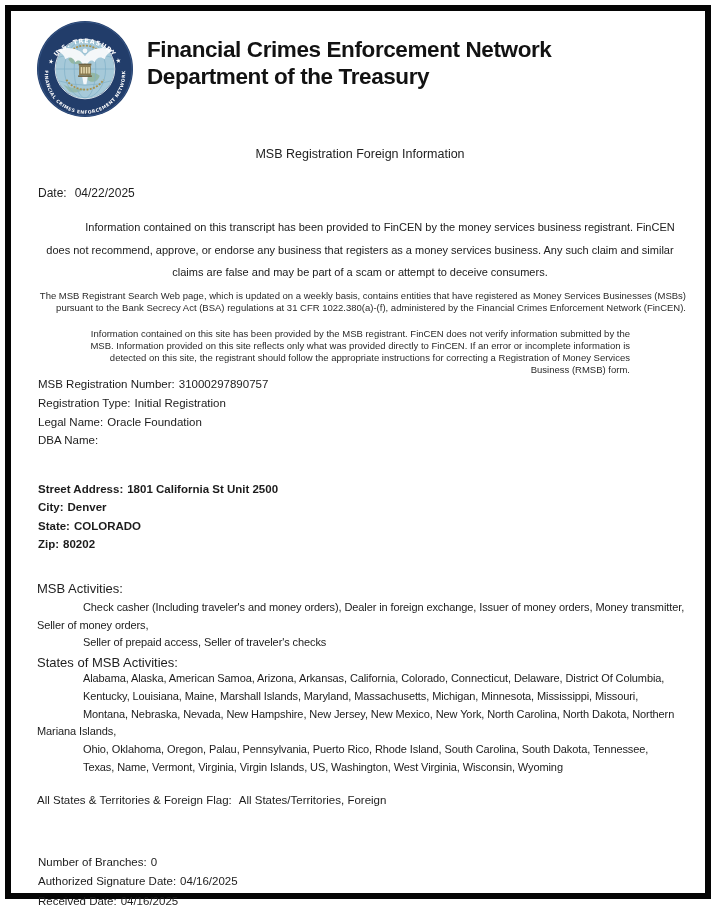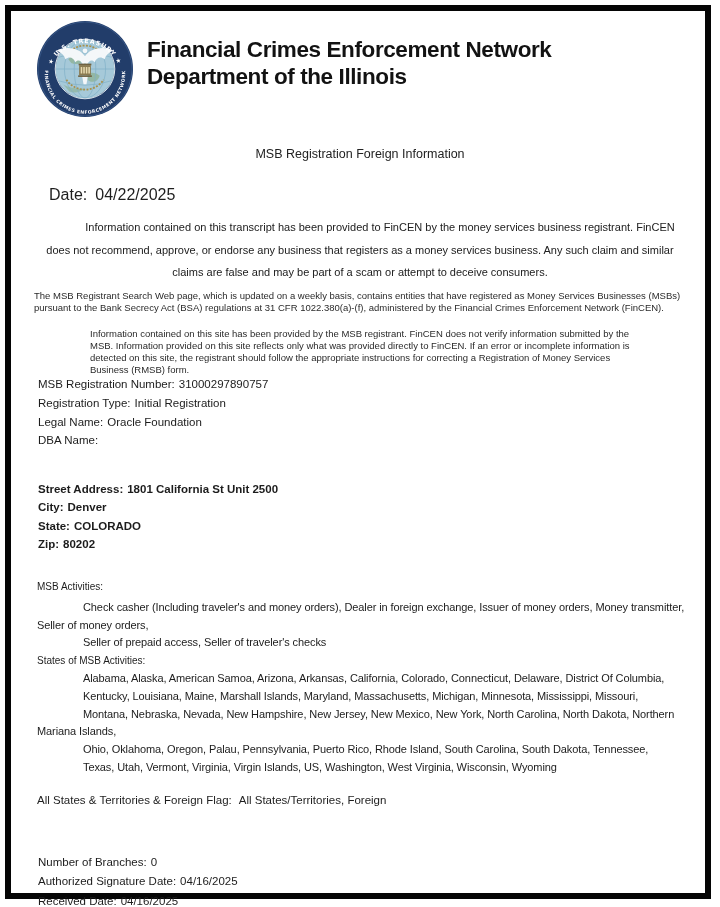--- a/index.html
+++ b/index.html
@@ -17,47 +17,47 @@
   
   .seal { position:absolute; left:36px; top:20px; width:98px; height:98px; }
   .org {
     position:absolute; left:147px; top:36px;
     font-weight:bold; font-size:22.5px; line-height:27px;
     letter-spacing:-0.4px; color:#121212;
   }
 
   
   .doc-title { position:absolute; top:147px; left:0; width:100%; text-align:center; font-size:12.5px; color:#222; }
-  .date-line { position:absolute; top:186px; left:38px; font-size:16px;margin-left:11px; }
+  .date-line { position:absolute; top:186px; left:38px; font-size:12px; }
   .date-line .lbl { margin-right:8px; }
 
   
   .notice {
     position:absolute; top:216px; left:37px; width:646px;
     font-size:11px; line-height:22.5px; text-indent:40px; color:#202020;text-align:center;
   }
 
   
-  .fine { position:absolute; text-align:left; font-size:9.5px; line-height:11.9px; color:#2a2a2a; }
+  .fine { position:absolute; text-align:right; font-size:9.5px; line-height:11.9px; color:#2a2a2a; }
   .fine1 { top:290px; left:34px; width:652px; }
   .fine2 { top:328px; left:90px; width:540px; }
 
   
   .rows { position:absolute; font-size:11.5px; color:#1c1c1c; }
   .rows .row { white-space:nowrap; }
   .rows .lbl { margin-right:4px; }
   .reg  { top:375px; left:38px; }
   .reg  .row { height:18.8px; line-height:18.8px; }
   .addr { top:480px; left:38px; }
   .addr .row { height:18.4px; line-height:18.4px;font-weight:bold; }
   .summary { top:853px; left:38px; }
   .summary .row { height:19.4px; line-height:19.4px; }
 
   
-  .sec-heading { position:absolute; left:37px; font-size:10px; }
+  .sec-heading { position:absolute; left:37px; font-size:13px; }
   .act-heading { top:581px; }
   .states-heading { top:655px; }
   .linelist { position:absolute; left:37px; width:660px; font-size:11px; letter-spacing:-0.1px; color:#1c1c1c; }
   .linelist p { margin:0; text-indent:46px; }
   .act-lines { top:599px; line-height:17.6px; }
   .states-lines { top:670px; line-height:17.8px; }
 
   .flags-line { position:absolute; top:794px; left:37px; font-size:11.5px; white-space:nowrap; }
   .flags-line .lbl { margin-right:7px; }
 </style>
@@ -108,21 +108,21 @@
     <text font-family="DejaVu Sans, sans-serif" font-size="6.4" font-weight="bold" fill="#ffffff" letter-spacing="0.9">
       <textPath href="#arcTop" startOffset="50%" text-anchor="middle">★ U.S. TREASURY ★</textPath>
     </text>
     <text font-family="DejaVu Sans, sans-serif" font-size="4.6" font-weight="bold" fill="#ffffff" letter-spacing="0.5">
       <textPath href="#arcBottom" startOffset="50%" text-anchor="middle">FINANCIAL CRIMES ENFORCEMENT NETWORK</textPath>
     </text>
   </svg>
 
   <div class="org">
     <div>Financial Crimes Enforcement Network</div>
-    <div>Department of the Illinois</div>
+    <div>Department of the Treasury</div>
   </div>
 
   <div class="doc-title">MSB Registration Foreign Information</div>
   <div class="date-line">
     <span class="lbl">Date:</span><span>04/22/2025</span>
   </div>
 
   <div class="notice">Information contained on this transcript has been provided to FinCEN by the money services business registrant. FinCEN does not recommend, approve, or endorse any business that registers as a money services business. Any such claim and similar claims are false and may be part of a scam or attempt to deceive consumers.</div>
 
   <div class="fine fine1">The MSB Registrant Search Web page, which is updated on a weekly basis, contains entities that have registered as Money Services Businesses (MSBs) pursuant to the Bank Secrecy Act (BSA) regulations at 31 CFR 1022.380(a)-(f), administered by the Financial Crimes Enforcement Network (FinCEN).</div>
@@ -147,21 +147,21 @@
     <p>Check casher (Including traveler's and money orders), Dealer in foreign exchange, Issuer of money orders, Money transmitter, Seller of money orders,</p>
     <p>Seller of prepaid access, Seller of traveler's checks</p>
   </div>
 
   <div class="sec-heading states-heading">States of MSB Activities:</div>
   <div class="linelist states-lines">
     <p>Alabama, Alaska, American Samoa, Arizona, Arkansas, California, Colorado, Connecticut, Delaware, District Of Columbia,</p>
     <p>Kentucky, Louisiana, Maine, Marshall Islands, Maryland, Massachusetts, Michigan, Minnesota, Mississippi, Missouri,</p>
     <p>Montana, Nebraska, Nevada, New Hampshire, New Jersey, New Mexico, New York, North Carolina, North Dakota, Northern Mariana Islands,</p>
     <p>Ohio, Oklahoma, Oregon, Palau, Pennsylvania, Puerto Rico, Rhode Island, South Carolina, South Dakota, Tennessee,</p>
-    <p>Texas, Utah, Vermont, Virginia, Virgin Islands, US, Washington, West Virginia, Wisconsin, Wyoming</p>
+    <p>Texas, Name, Vermont, Virginia, Virgin Islands, US, Washington, West Virginia, Wisconsin, Wyoming</p>
   </div>
 
   <div class="flags-line">
     <span class="lbl">All States &amp; Territories &amp; Foreign Flag:</span><span>All States/Territories, Foreign</span>
   </div>
 
   <div class="rows summary">
     <div class="row"><span class="lbl">Number of Branches:</span><span class="val">0</span></div>
     <div class="row"><span class="lbl">Authorized Signature Date:</span><span class="val">04/16/2025</span></div>
     <div class="row"><span class="lbl">Received Date:</span><span class="val">04/16/2025</span></div>

